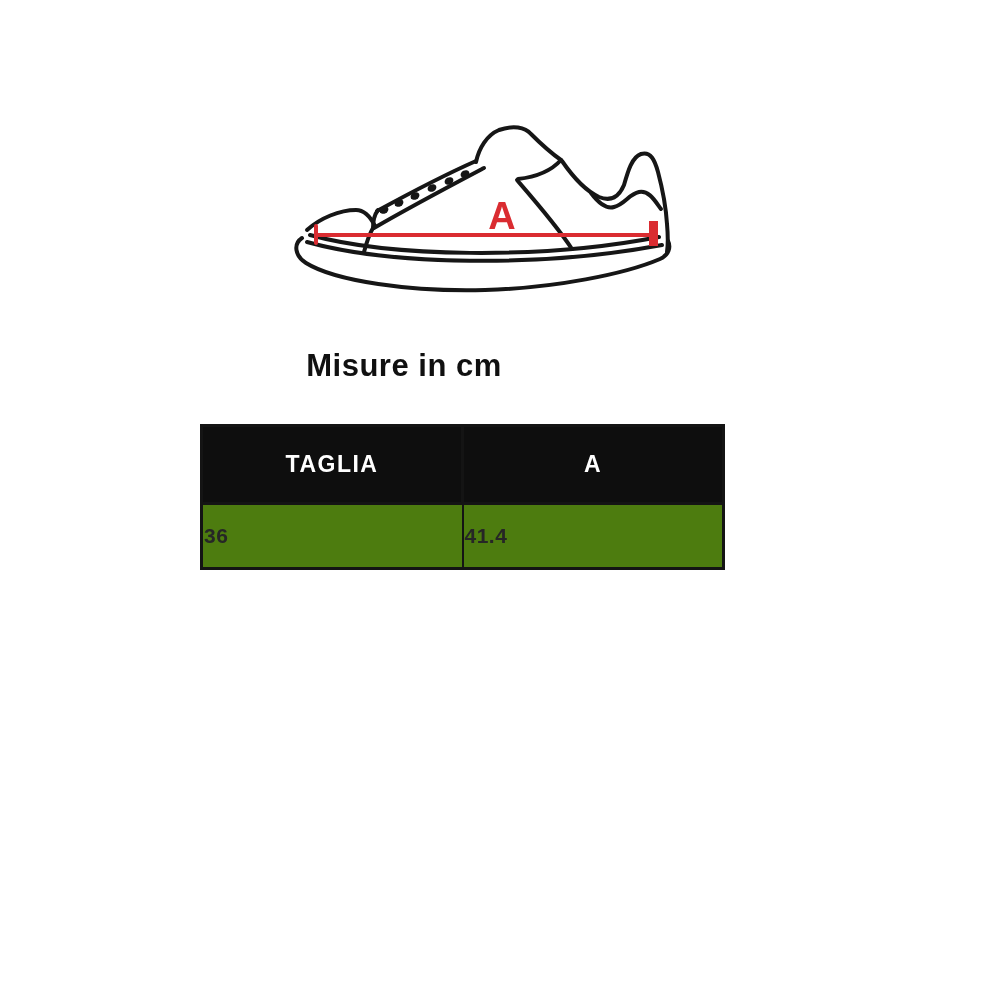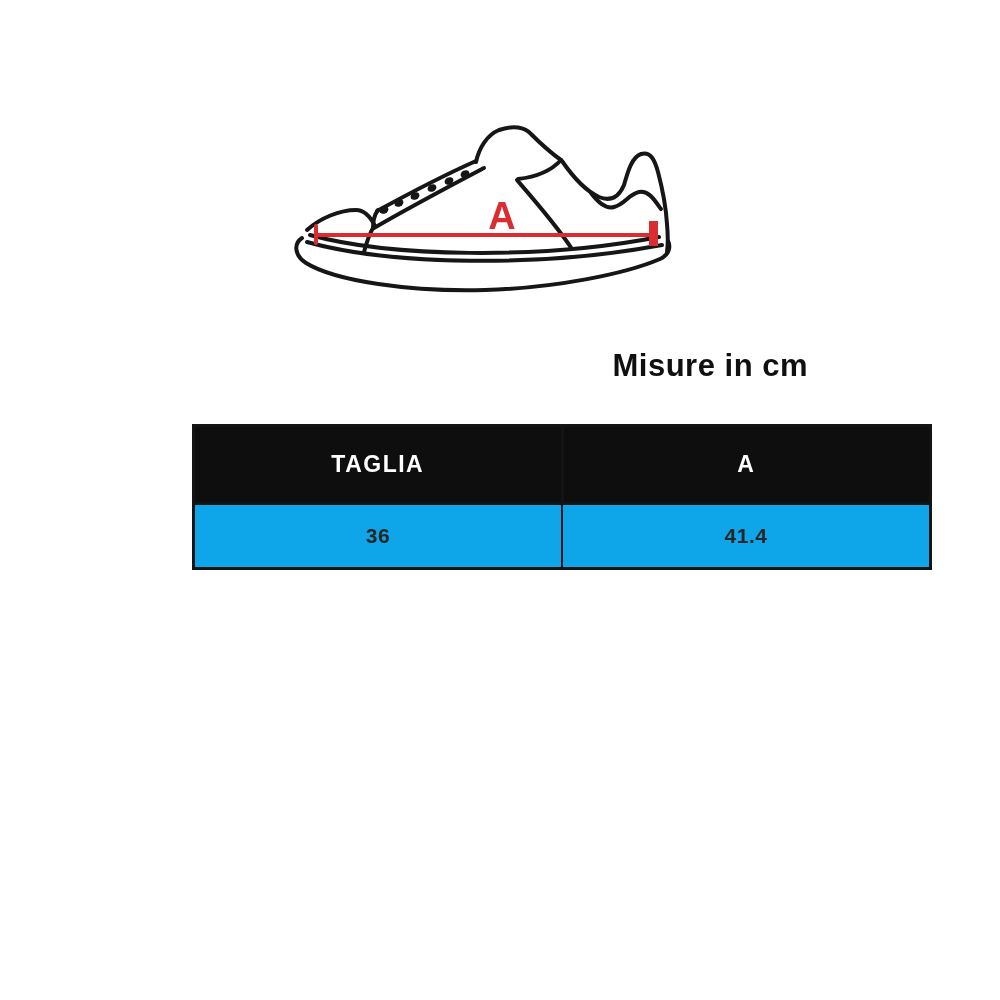--- a/index.html
+++ b/index.html
@@ -13,53 +13,52 @@
   .shoe-figure{
     position:absolute;
     left:280px;top:100px;
     width:420px;height:210px;
   }
   .shoe-figure svg{display:block;width:100%;height:100%;}
   .page-title{
     position:absolute;
     left:0;top:348px;
     width:808px;
-    text-align:right;
+    text-align:center;
     font-size:31px;
     font-weight:700;
     letter-spacing:0.5px;
     color:#101010;
     margin:0;
   }
   .size-table{
     position:absolute;
-    left:192px;top:424px;
-    width:740px;
+    left:200px;top:424px;
+    width:525px;
     border-collapse:collapse;
     table-layout:fixed;
     border-radius:18px;
   }
   .size-table th{
     background:#0e0e0e;
     color:#ffffff;
     height:73px;
     font-size:23px;
     font-weight:700;
     letter-spacing:1.5px;
     text-align:center;
     border:3px solid #141414;
   }
   .size-table td{
-    background:#0ea5e9;
+    background:#4d7c0f;
     color:#262626;
     height:60px;
     font-size:21px;
     font-weight:700;
     letter-spacing:0.5px;
-    text-align:center;
     border:2px solid #141414;
   }
   .size-table{border:3px solid #141414;}
 </style>
 </head>
 <body>
 
 <div class="canvas">
 
   <div class="shoe-figure">

